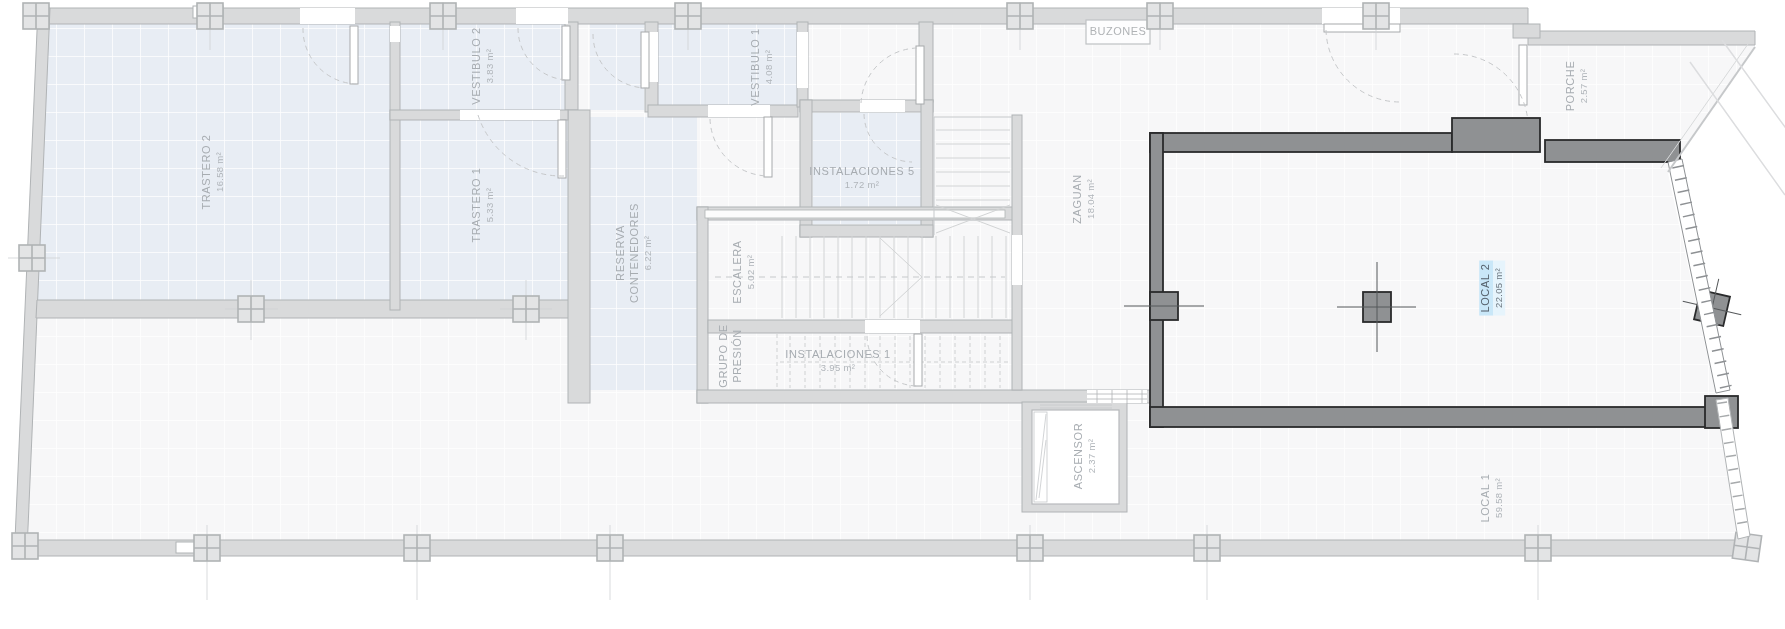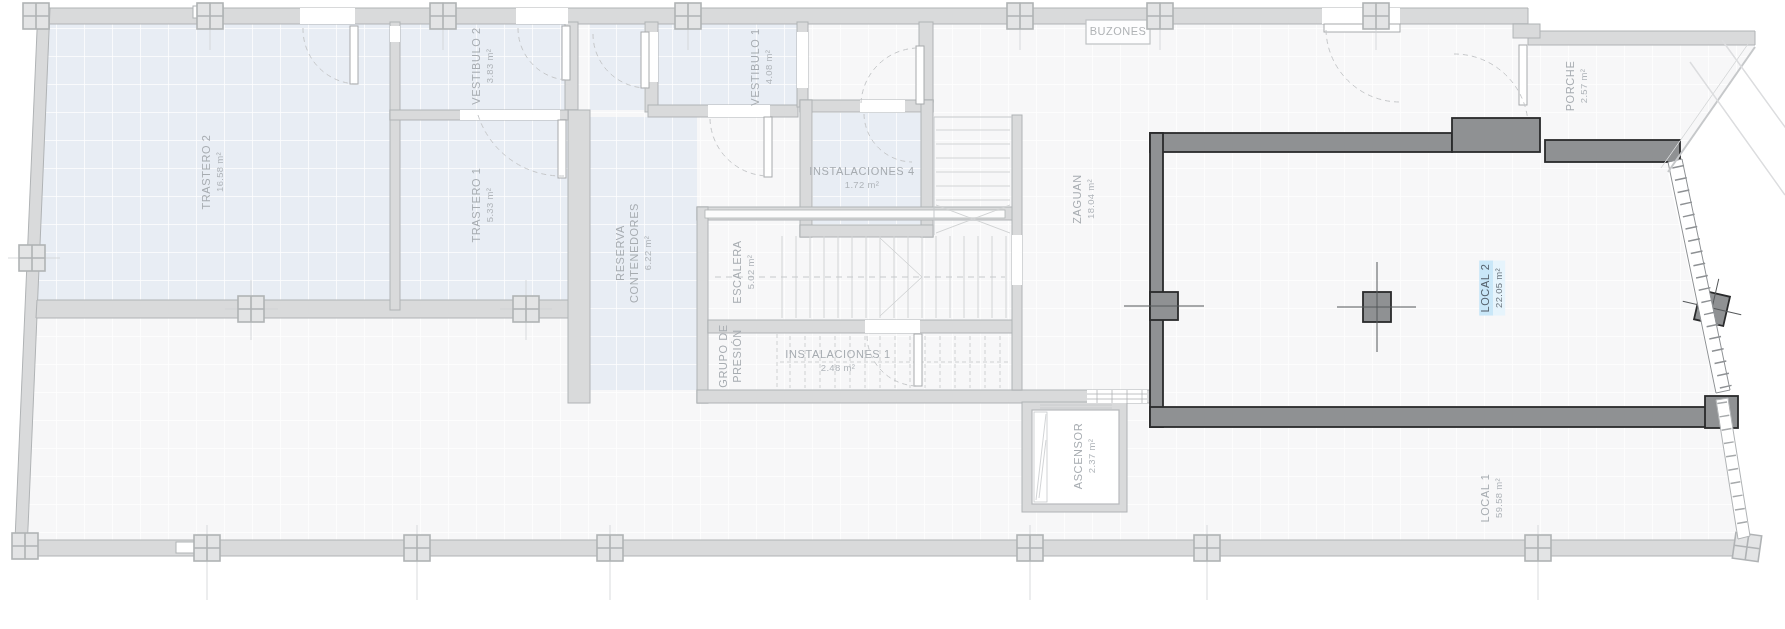--- a/index.html
+++ b/index.html
@@ -215,37 +215,37 @@
 </div>
 <div class="rlabel v" style="left:483px;top:205px">
   <div class="rname">TRASTERO 1</div>
   <div class="rarea">5.33 m²</div>
 </div>
 <div class="rlabel v" style="left:762px;top:67px">
   <div class="rname">VESTIBULO 1</div>
   <div class="rarea">4.08 m²</div>
 </div>
 <div class="rlabel" style="left:862px;top:178px">
-  <div class="rname">INSTALACIONES 4</div>
+  <div class="rname">INSTALACIONES 5</div>
   <div class="rarea">1.72 m²</div>
 </div>
 <div class="rlabel v wrap104" style="left:634px;top:253px">
   <div class="rname">RESERVA CONTENEDORES</div>
   <div class="rarea">6.22 m²</div>
 </div>
 <div class="rlabel v" style="left:744px;top:272px">
   <div class="rname">ESCALERA</div>
   <div class="rarea">5.02 m²</div>
 </div>
 <div class="rlabel v wrap68" style="left:731px;top:356px">
   <div class="rname">GRUPO DE PRESIÓN</div>
 </div>
 <div class="rlabel" style="left:838px;top:361px">
   <div class="rname">INSTALACIONES 1</div>
-  <div class="rarea">2.48 m²</div>
+  <div class="rarea">3.95 m²</div>
 </div>
 <div class="rlabel v" style="left:1084px;top:199px">
   <div class="rname">ZAGUAN</div>
   <div class="rarea">18.04 m²</div>
 </div>
 <div class="rlabel v" style="left:1085px;top:456px">
   <div class="rname">ASCENSOR</div>
   <div class="rarea">2.37 m²</div>
 </div>
 <div class="rlabel v sel" style="left:1492px;top:288px">

